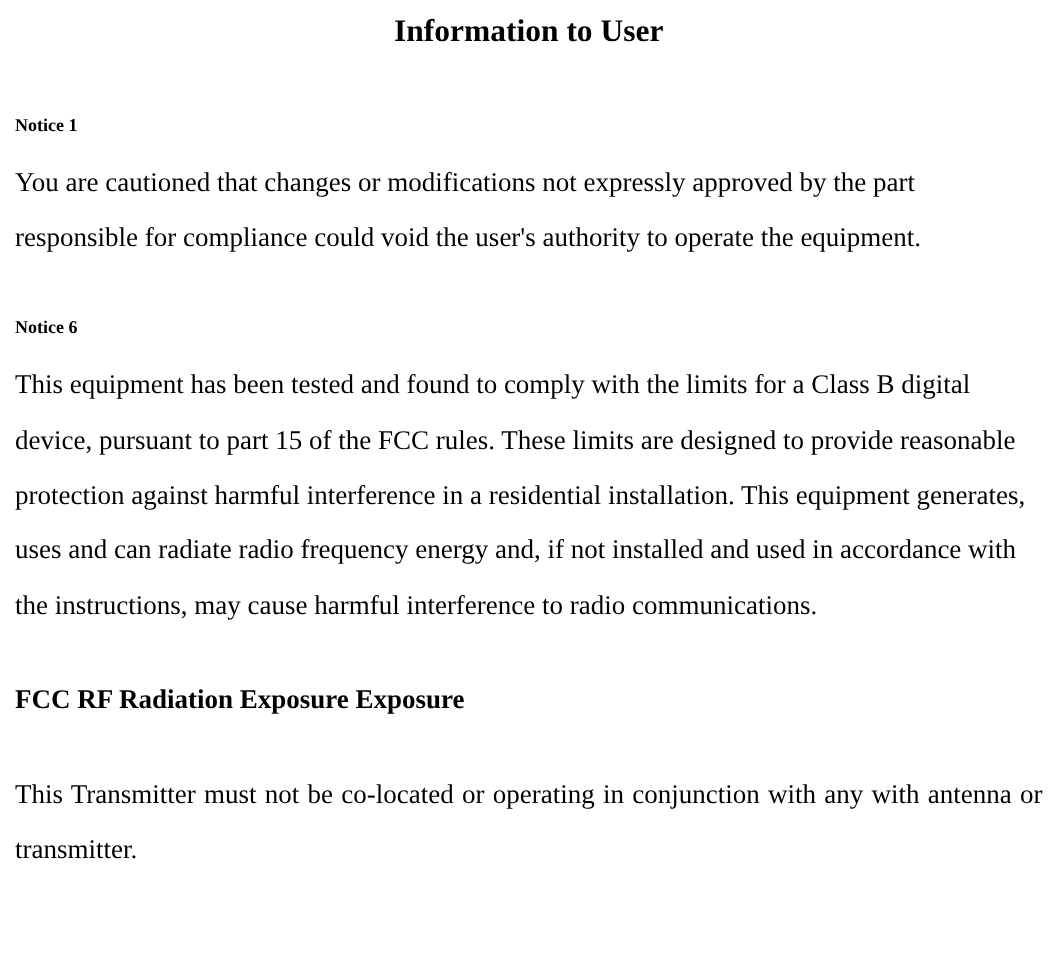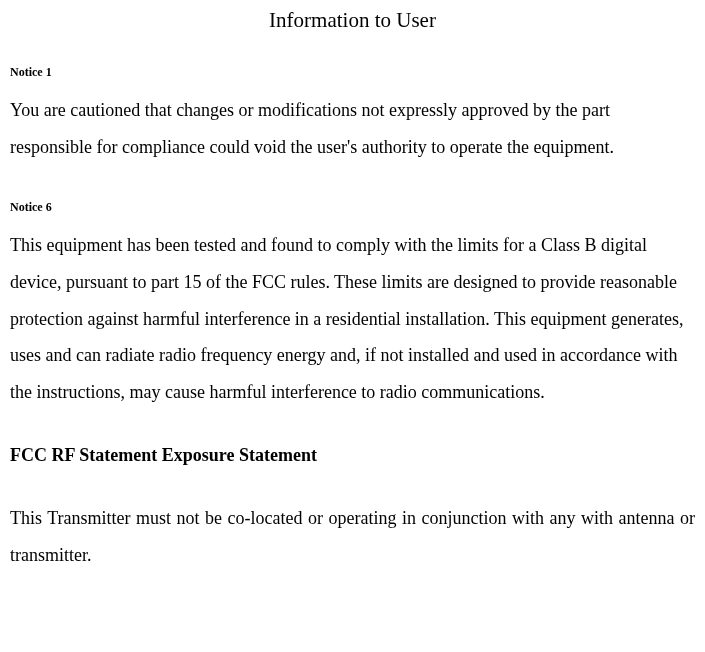--- a/index.html
+++ b/index.html
@@ -14,22 +14,22 @@
       font-family: "Times New Roman", Times, serif;
       color: #000000;
       padding: 8px 10px 10px 10px;
     }
     .document {
       width: 100%;
     }
     .title {
       text-align: center;
       font-size: 21px;
-      font-weight: normal;
-      margin-bottom: 32px;
+      font-weight: bold;
+      margin-bottom: 43px;
     }
     .heading {
       font-size: 12px;
       font-weight: bold;
       margin-bottom: 12px;
     }
     .body-text {
       font-size: 18px;
       line-height: 2.05;
       margin-bottom: 34px;
@@ -52,15 +52,15 @@
 
 <div class="document">
   <h1 class="title">Information to User</h1>
 
   <h2 class="heading">Notice 1</h2>
   <p class="body-text">You are cautioned that changes or modifications not expressly approved by the part responsible for compliance could void the user's authority to operate the equipment.</p>
 
   <h2 class="heading">Notice 6</h2>
   <p class="body-text">This equipment has been tested and found to comply with the limits for a Class B digital device, pursuant to part 15 of the FCC rules. These limits are designed to provide reasonable protection against harmful interference in a residential installation. This equipment generates, uses and can radiate radio frequency energy and, if not installed and used in accordance with the instructions, may cause harmful interference to radio communications.</p>
 
-  <h2 class="heading-spaced">FCC RF Statement Exposure Statement</h2>
+  <h2 class="heading-spaced">FCC RF Radiation Exposure Exposure</h2>
   <p class="body-text-justify">This Transmitter must not be co-located or operating in conjunction with any with antenna or transmitter.</p>
 </div>
 
 </body></html>

